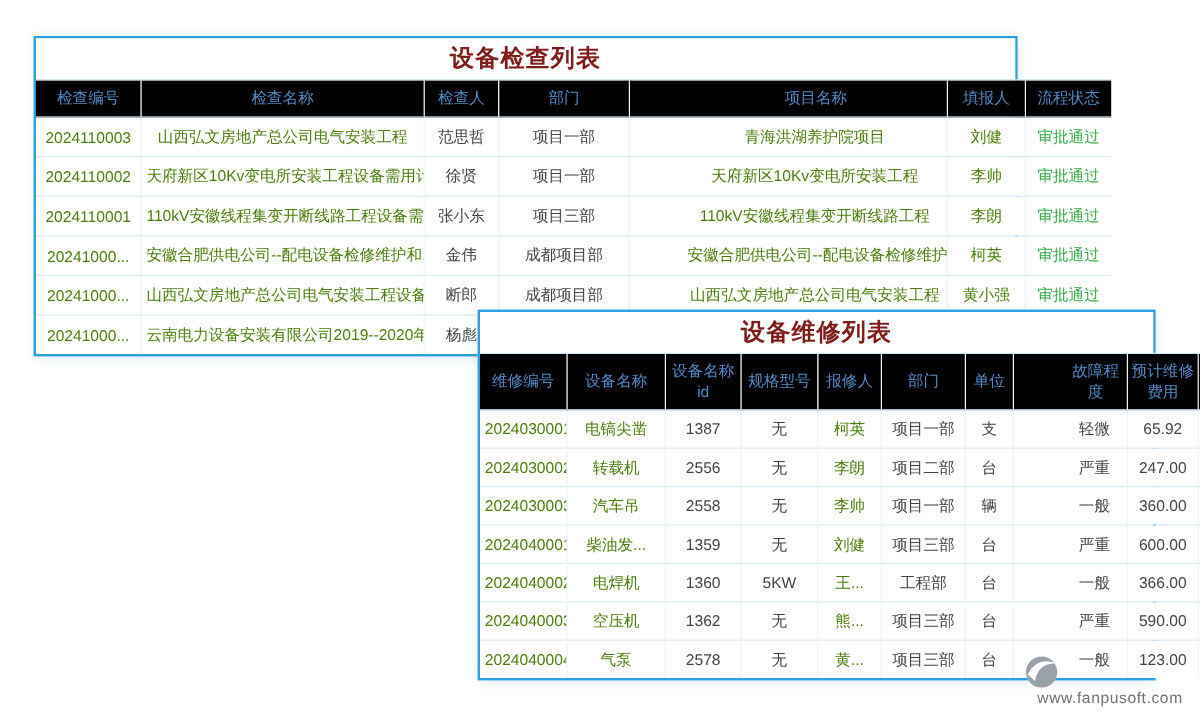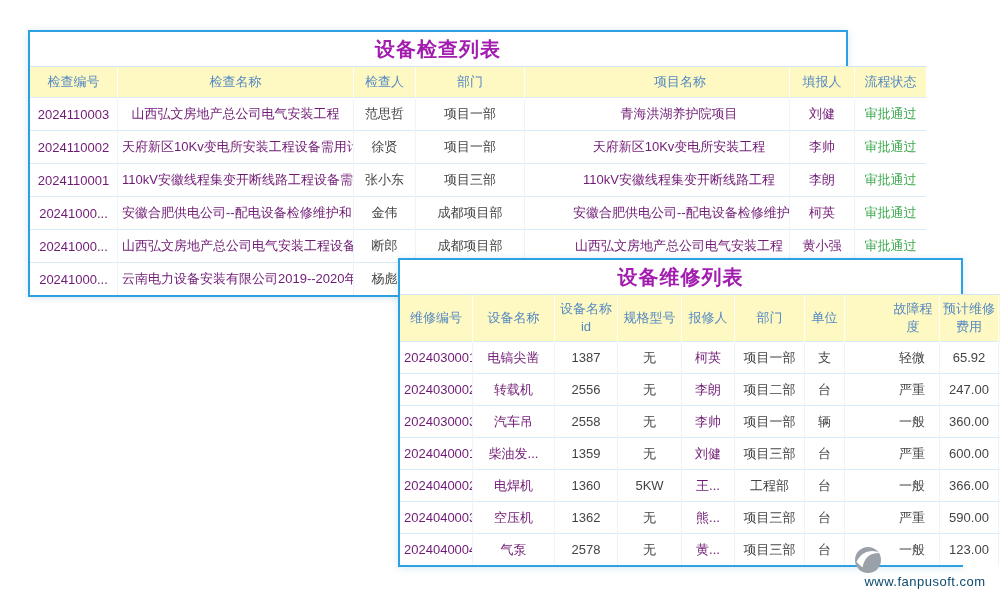--- a/index.html
+++ b/index.html
@@ -3,37 +3,37 @@
 <meta charset="utf-8">
 <style>
   html,body{margin:0;padding:0;background:#ffffff;}
   body{font-family:"Liberation Sans","DejaVu Sans",sans-serif;}
   .stage{position:relative;width:1000px;height:600px;background:#ffffff;overflow:hidden;}
 
   .tbl{position:absolute;background:#ffffff;border:2px solid #2ba1e1;box-shadow:0 1px 8px rgba(42,128,186,0.18);}
   .t1{left:28px;top:30px;width:816px;z-index:1;}
   .t2{left:398px;top:258px;width:561px;z-index:2;}
 
-  .tbl-title{height:34px;line-height:34px;text-align:center;font-size:20px;font-weight:bold;color:#a21caf;background:#ffffff;letter-spacing:1px;}
+  .tbl-title{height:34px;line-height:34px;text-align:center;font-size:20px;font-weight:bold;color:#7f1d1d;background:#ffffff;letter-spacing:1px;}
 
   table{border-collapse:collapse;table-layout:fixed;width:100%;}
-  thead th{background:#fef9c3;color:#5589c2;font-weight:normal;font-size:13px;text-align:center;
+  thead th{background:#000000;color:#5589c2;font-weight:normal;font-size:13px;text-align:center;
            border-left:1px solid rgba(255,255,255,0.95);border-top:1px solid #cfe4f5;line-height:1.35;padding:0 2px;}
   thead th:first-child{border-left:none;}
   .t1 thead th{height:30px;}
   .t2 thead th{height:46px;}
 
   tbody td{font-size:13px;text-align:center;color:#444444;background:#ffffff;
            border-top:1px solid #d8ebf8;border-left:1px solid #e9f4fc;
            white-space:nowrap;overflow:hidden;text-overflow:clip;padding:0 4px;}
   tbody td:first-child{border-left:none;}
   .t1 tbody td{height:32px;}
   .t2 tbody td{height:31px;}
 
-  td.c-link{color:#701a75;cursor:pointer;}
+  td.c-link{color:#4d7c0f;cursor:pointer;}
   td.c-status{color:#3ba94d;margin-top:32px;}
   td.c-text{color:#444444;}
 
   
   .t1 th:nth-child(1),.t1 td:nth-child(1){width:83px;}
   .t1 th:nth-child(2),.t1 td:nth-child(2){width:231px;}
   .t1 th:nth-child(3),.t1 td:nth-child(3){width:57px;}
   .t1 th:nth-child(4),.t1 td:nth-child(4){width:104px;}
   .t1 th:nth-child(5),.t1 td:nth-child(5){width:214px;padding-left:48px;}
   .t1 th:nth-child(6),.t1 td:nth-child(6){width:60px;}
@@ -49,21 +49,21 @@
   .t2 th:nth-child(7),.t2 td:nth-child(7){width:35px;}
   .t2 th:nth-child(8),.t2 td:nth-child(8){width:48px;padding-left:44px;}
   .t2 th:nth-child(9),.t2 td:nth-child(9){width:54px;}
   .t2 th:nth-child(10),.t2 td:nth-child(10){width:49px;}
   .t2 thead th{white-space:normal;}
 
   
   .brand{position:absolute;left:854px;top:546px;z-index:5;width:142px;text-align:center;}
   .brand-row{display:flex;align-items:center;justify-content:flex-start;gap:2px;}
   .brand-name{font-size:24px;font-weight:bold;color:#ec9189;letter-spacing:1px;white-space:nowrap;}
-  .brand-url{font-size:13px;color:#0c4a6e;margin-top:0;letter-spacing:0.5px;white-space:nowrap;}
+  .brand-url{font-size:13px;color:#737373;margin-top:0;letter-spacing:0.5px;white-space:nowrap;}
 </style>
 </head>
 <body>
 
 <div class="stage">
 
   <div class="tbl t1">
     <div class="tbl-title">设备检查列表</div>
     <table>
       <thead>

